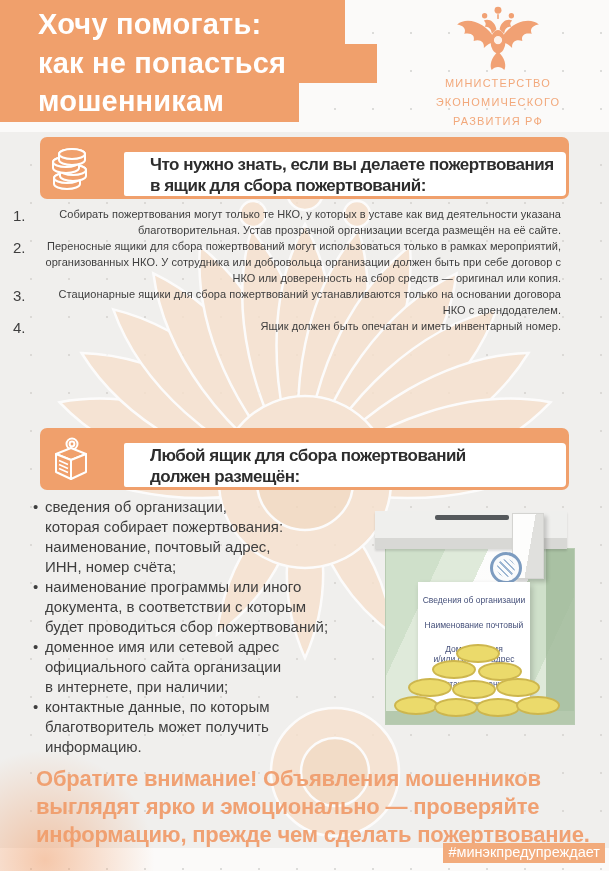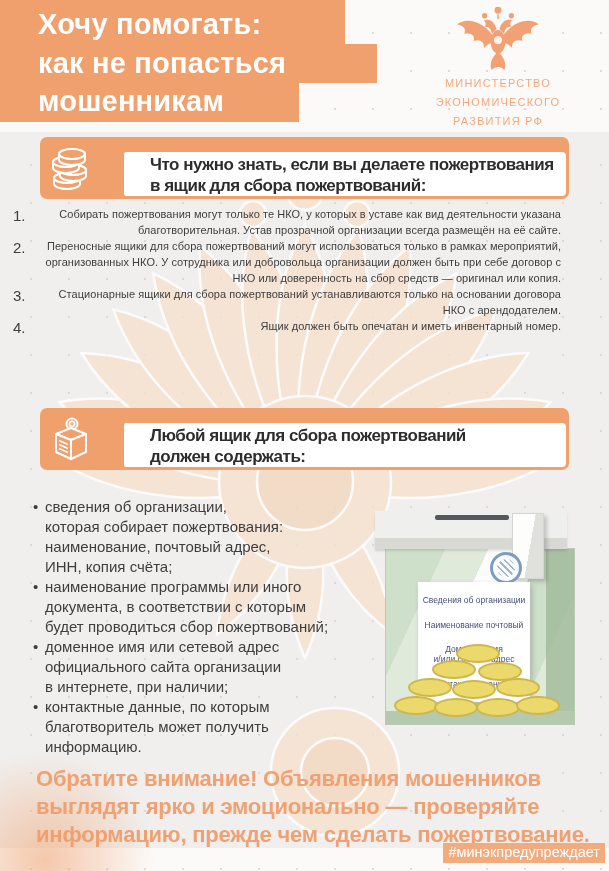--- a/index.html
+++ b/index.html
@@ -35,21 +35,21 @@
   .tl1 { top:8px; } .tl2 { top:47px; } .tl3 { top:85px; }
 
   .logo { position:absolute; left:428px; top:4px; width:140px; text-align:center; z-index:2; }
   .logo svg { display:block; margin:0 auto 4px; }
   .ministry-line { font-size:11px; font-weight:normal; color:#F2A87B; line-height:19px;
     letter-spacing:1.2px; white-space:nowrap; }
 
   
   .sec { position:absolute; left:40px; width:529px; height:62px; background:#F0A06C;
     border-radius:7px; z-index:2; }
-  .sec1 { top:137px; } .sec2 { top:408px;padding-left:48px; }
+  .sec1 { top:137px; } .sec2 { top:428px;padding-left:48px; }
   .sec-icon { position:absolute; left:0; top:0; width:62px; height:62px;
     display:flex; align-items:center; justify-content:center; }
   .sec-body { position:absolute; left:62px; top:15px; right:3px; bottom:3px; background:#fff;
     border-radius:2px 4px 4px 2px; padding:2px 0 0 26px;margin-left:22px; }
   .sec-line { font-size:17px; font-weight:bold; color:#2D2D2D; line-height:21px;
     letter-spacing:-.5px; white-space:nowrap; }
 
   
   .list1 { position:absolute; left:13px; top:206px; width:548px; z-index:2; }
   .list-item { display:flex; }
@@ -218,32 +218,32 @@
           <circle cx="24" cy="8" r="2.4"></circle>
           <path d="M8 18 L23 12 L38 18 L23 24 Z"></path>
           <path d="M8 18 L8 36 L23 43 L23 24 Z"></path>
           <path d="M38 18 L38 36 L23 43 L23 24 Z"></path>
           <path d="M11 24.5 L20 28.5 M11 28.5 L20 32.5 M11 32.5 L20 36.5" stroke-width="1.6"></path>
         </g>
       </svg>
     </div>
     <div class="sec-body">
       <div class="sec-line">Любой ящик для сбора пожертвований</div>
-      <div class="sec-line">должен содержать:</div>
+      <div class="sec-line">должен размещён:</div>
     </div>
   </div>
 
   <div class="bullets">
     <div class="bullet">
       <span class="bmark">•</span>
       <span class="blines">
         <span class="bline">сведения об организации,</span>
         <span class="bline">которая собирает пожертвования:</span>
         <span class="bline">наименование, почтовый адрес,</span>
-        <span class="bline">ИНН, копия счёта;</span>
+        <span class="bline">ИНН, номер счёта;</span>
       </span>
     </div>
     <div class="bullet">
       <span class="bmark">•</span>
       <span class="blines">
         <span class="bline">наименование программы или иного</span>
         <span class="bline">документа, в соответствии с которым</span>
         <span class="bline">будет проводиться сбор пожертвований;</span>
       </span>
     </div>

